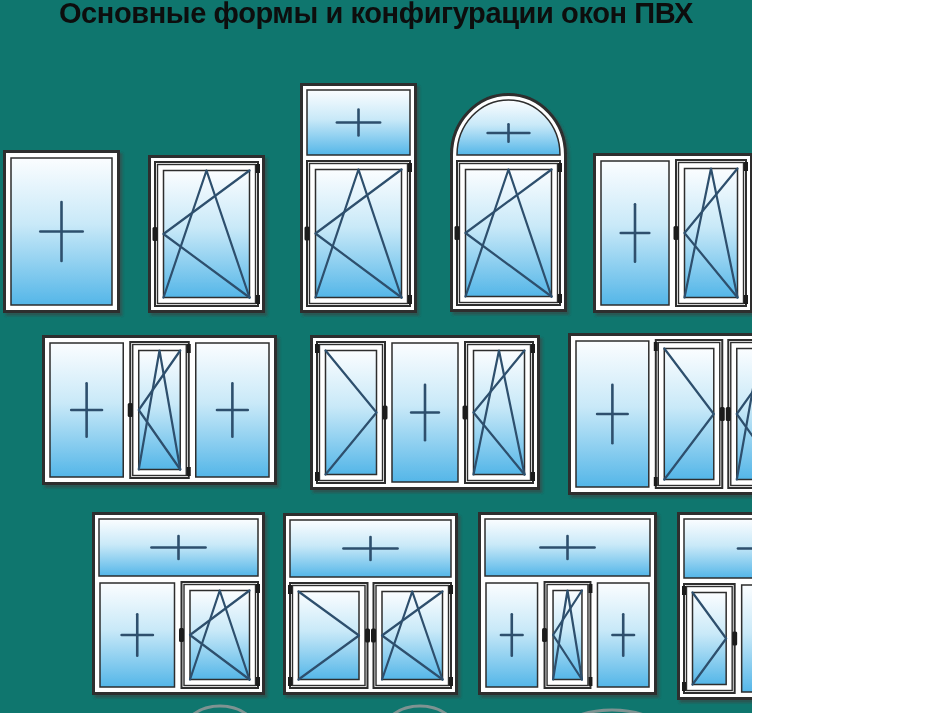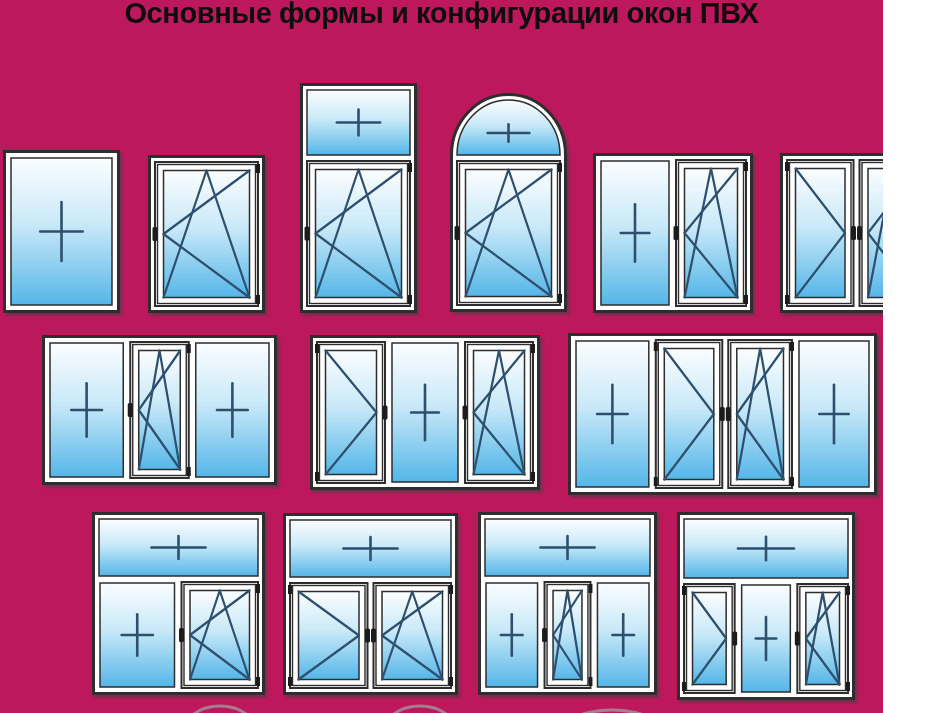--- a/index.html
+++ b/index.html
@@ -1,16 +1,16 @@
 <!DOCTYPE html>
 <html><head>
 <meta charset="utf-8">
 <style>
   html,body{margin:0;padding:0;background:#ffffff;}
-  #stage{position:relative;width:883px;height:713px;background:#be185d;overflow:hidden;
+  #stage{position:relative;width:752px;height:713px;background:#0f766e;overflow:hidden;
          font-family:"Liberation Sans",sans-serif;}
   #title{position:absolute;top:-3px;left:0;width:100%;text-align:center;
          font-size:29px;font-weight:700;color:#0d0d0d;letter-spacing:-0.4px;}
   #canvas{position:absolute;left:0;top:0;}
 </style>
 </head>
 <body>
 
 <div id="stage">
   <div id="title">Основные формы и конфигурации окон ПВХ</div>

